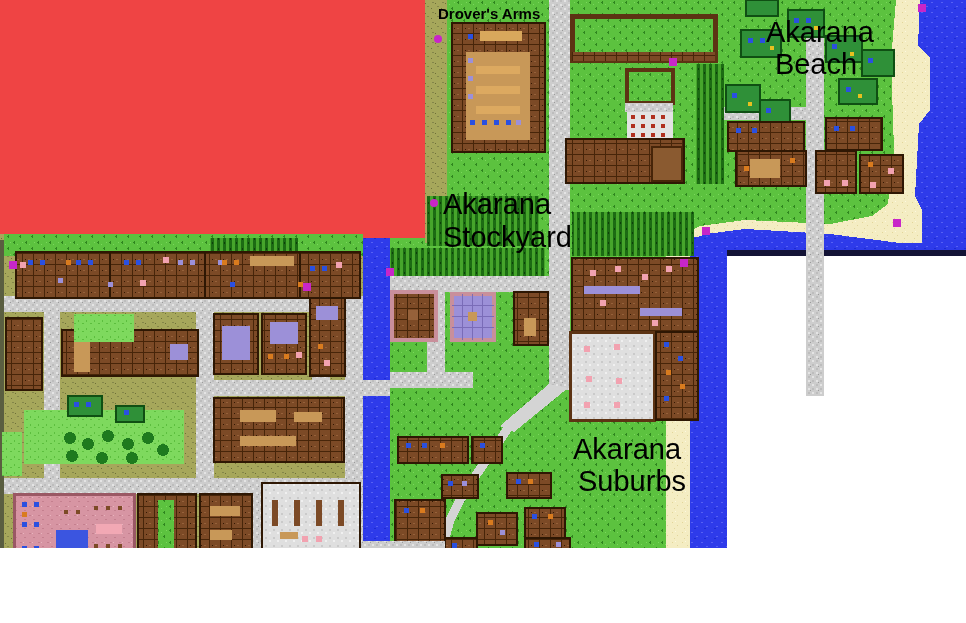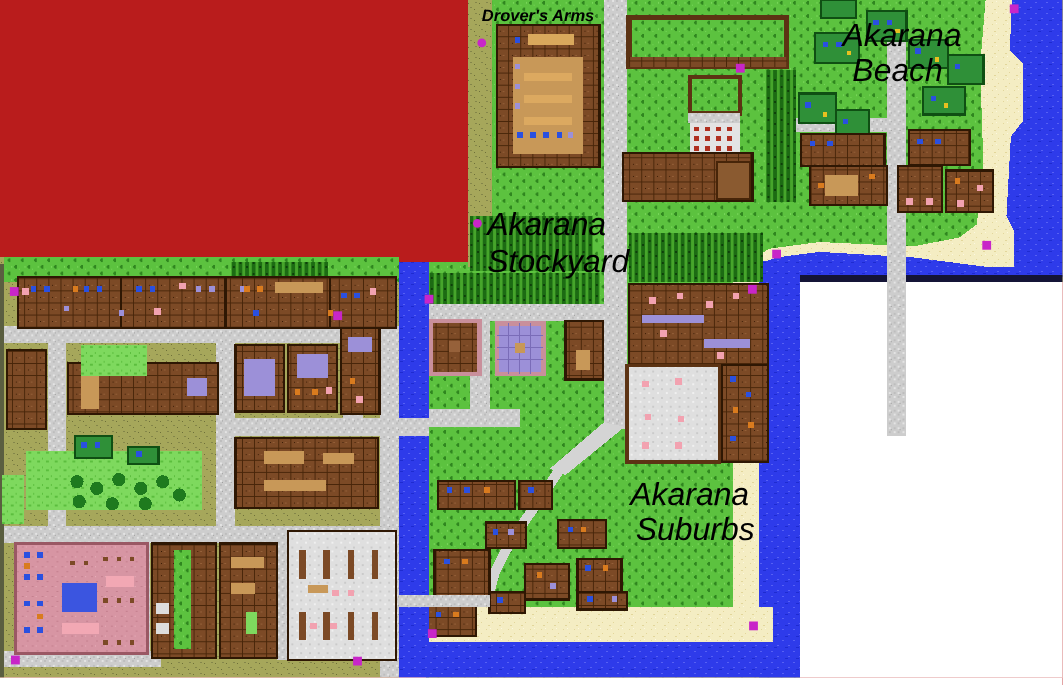--- a/index.html
+++ b/index.html
@@ -1,17 +1,17 @@
 <!DOCTYPE html>
 <html><head>
 <meta charset="utf-8">
 <style>
   html,body{margin:0;padding:0;background:#ffffff;}
-  #stage{position:relative;width:966px;height:616px;overflow:hidden;
-         font-family:"Liberation Sans",sans-serif;background:#b91c1c;font-style:italic;}
+  #stage{position:relative;width:966px;height:548px;overflow:hidden;
+         font-family:"Liberation Sans",sans-serif;background:#ef4444;}
   #mapsvg{position:absolute;left:0;top:0;}
   .maplabel{fill:#000000;font-family:"Liberation Sans",sans-serif;}
   .lbl-big{font-size:29px;}
   .lbl-small{font-size:15px;font-weight:bold;}
   .marker{position:absolute;width:8px;height:8px;z-index:5;}
   .marker.round{border-radius:50%;}
 </style>
 </head>
 <body>
 

